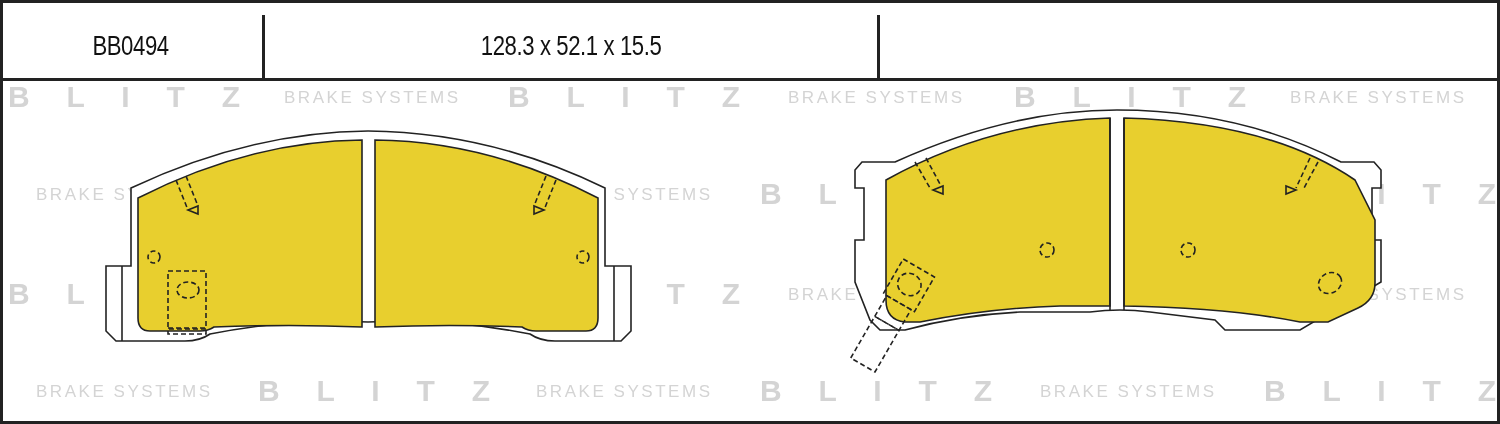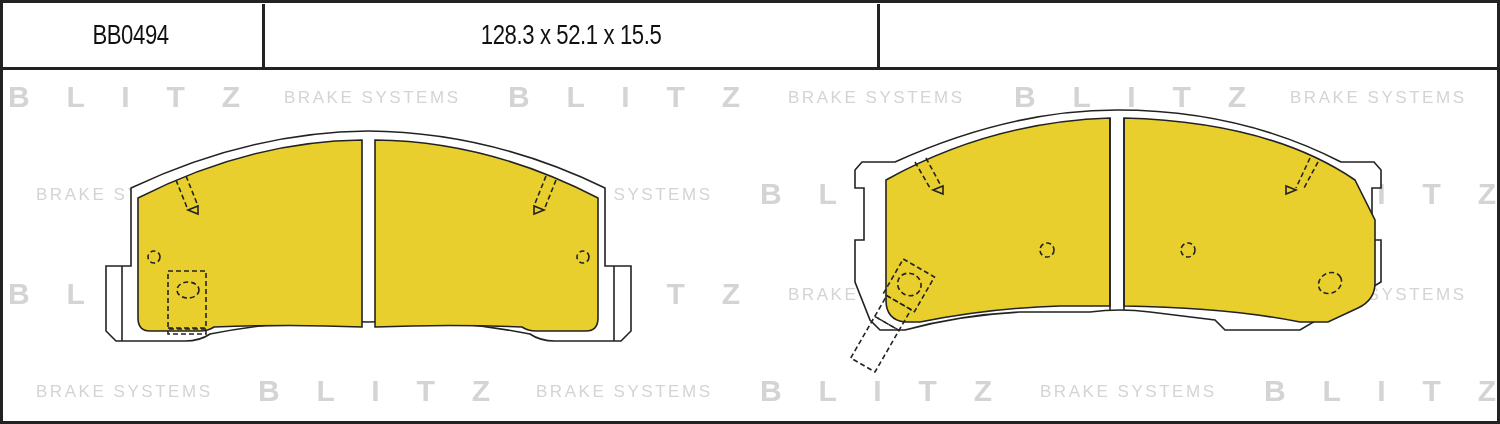--- a/index.html
+++ b/index.html
@@ -1,18 +1,18 @@
 <!DOCTYPE html>
 <html><head>
 <meta charset="utf-8">
 <style>
   html,body{margin:0;padding:0;background:#fff;}
   body{width:1500px;height:424px;overflow:hidden;position:relative;font-family:"Liberation Sans",sans-serif;}
   .frame{position:absolute;left:0;top:0;width:1500px;height:424px;box-sizing:border-box;border:3px solid #222;}
-  .header{position:absolute;left:0;top:4px;width:1500px;height:66px;display:flex;box-sizing:border-box;border-bottom:3px solid #222;}
+  .header{position:absolute;left:0;top:15px;width:1500px;height:66px;display:flex;box-sizing:border-box;border-bottom:3px solid #222;}
   .cell{display:flex;align-items:center;justify-content:center;font-family:"Liberation Sans Narrow","Liberation Sans",sans-serif;font-size:27px;color:#111;letter-spacing:-0.5px;transform-origin:center;}
   .cell span{display:inline-block;transform:scaleX(0.82);}
   .c1{width:262px;border-right:3px solid #222;}
   .c2{width:612px;border-right:3px solid #222;align-items:center;}
   .c3{flex:1;}
   .wm{position:absolute;left:0;top:66px;width:1500px;height:358px;overflow:hidden;}
   .wm svg{position:absolute;left:0;top:0;}
   .wmtext{fill:#d4d4d4;font-family:"Liberation Sans",sans-serif;}
   .blitz{font-size:30px;font-weight:bold;}
   .brake{font-size:17px;letter-spacing:4px;}

